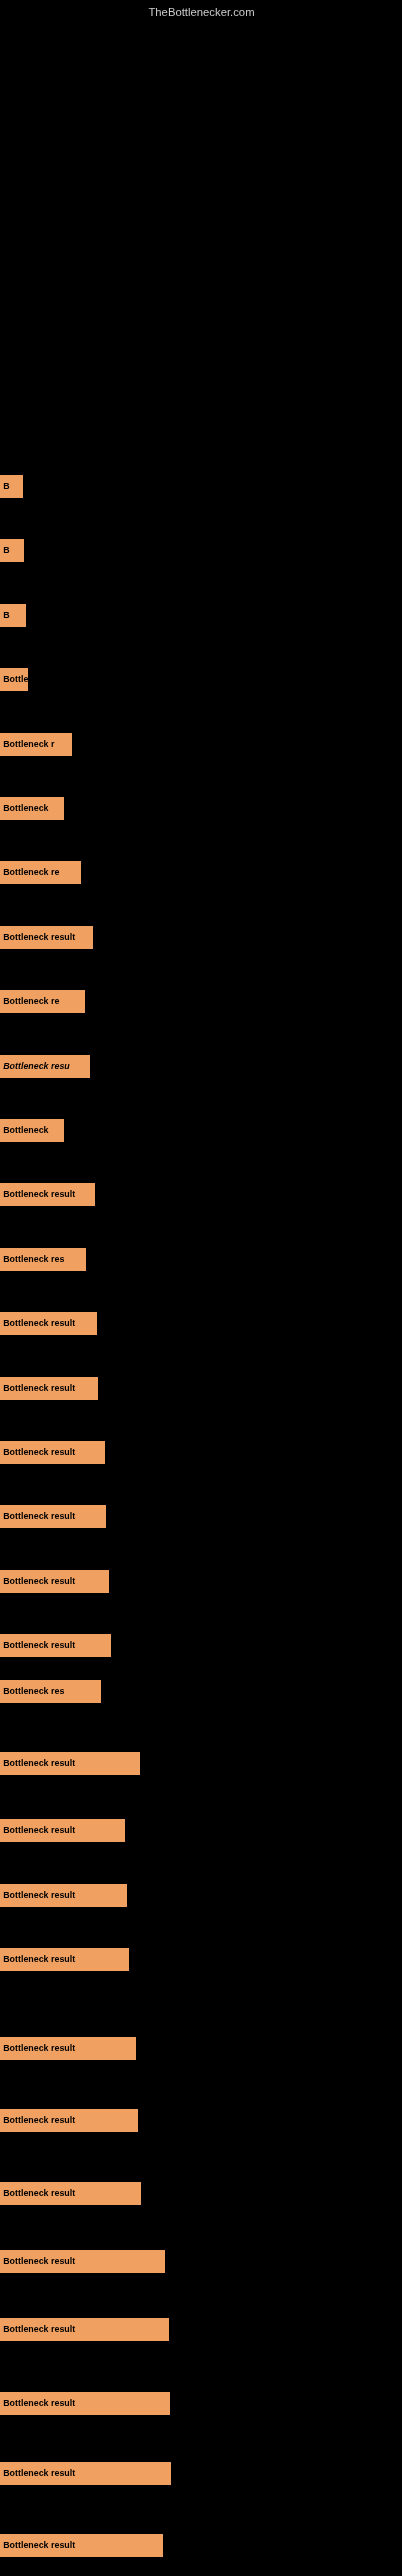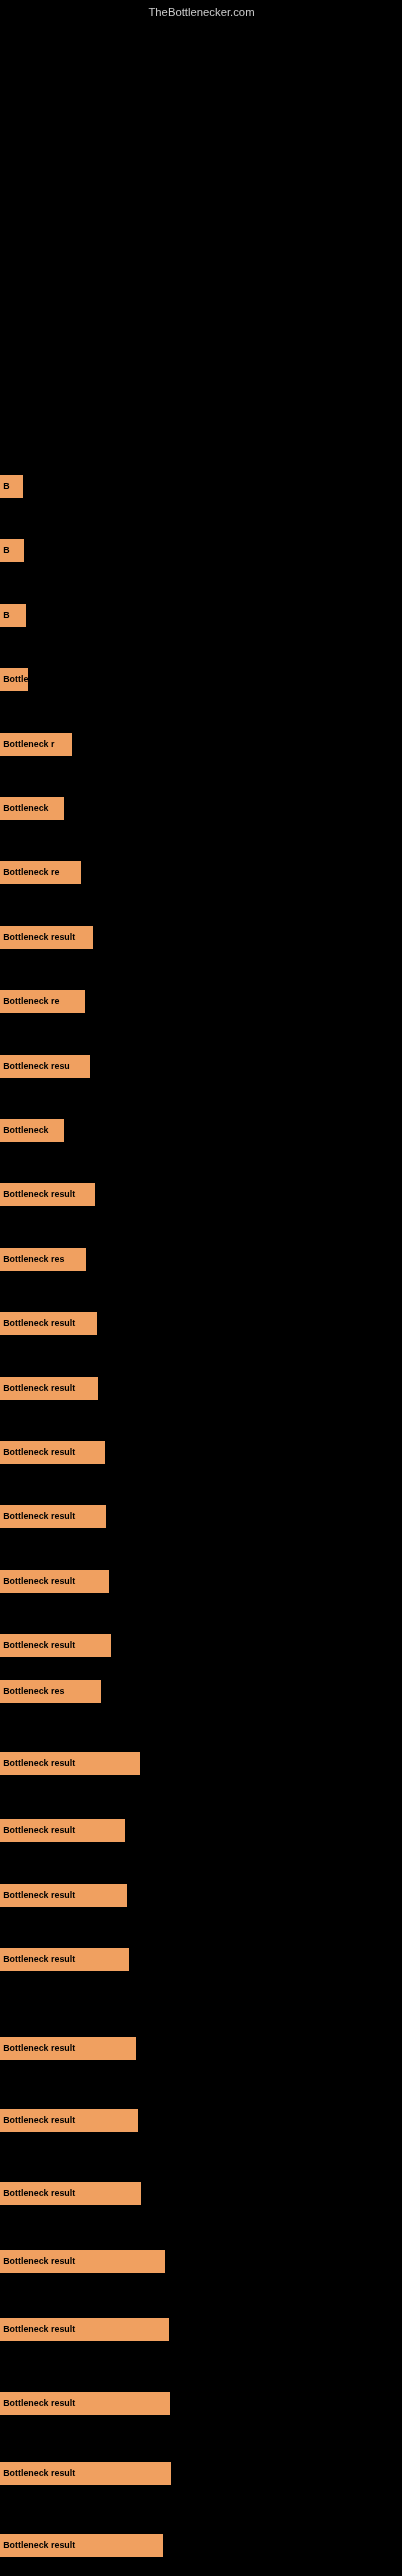--- a/index.html
+++ b/index.html
@@ -66,21 +66,21 @@
     </div>
     <div class="bar-container" style="top: 861px; left: 0px;">
       <div class="bar" style="width: 81px;">Bottleneck re</div>
     </div>
     <div class="bar-container" style="top: 926px; left: 0px;">
       <div class="bar" style="width: 93px;">Bottleneck result</div>
     </div>
     <div class="bar-container" style="top: 990px; left: 0px;">
       <div class="bar" style="width: 85px;">Bottleneck re</div>
     </div>
-    <div class="bar-container" style="top: 1055px; left: 0px;">
+    <div class="bar-container" style="top: 1055px; left: 0px; font-style: italic;">
       <div class="bar" style="width: 90px;">Bottleneck resu</div>
     </div>
     <div class="bar-container" style="top: 1119px; left: 0px;">
       <div class="bar" style="width: 64px;">Bottleneck</div>
     </div>
     <div class="bar-container" style="top: 1183px; left: 0px;">
       <div class="bar" style="width: 95px;">Bottleneck result</div>
     </div>
     <div class="bar-container" style="top: 1248px; left: 0px;">
       <div class="bar" style="width: 86px;">Bottleneck res</div>

